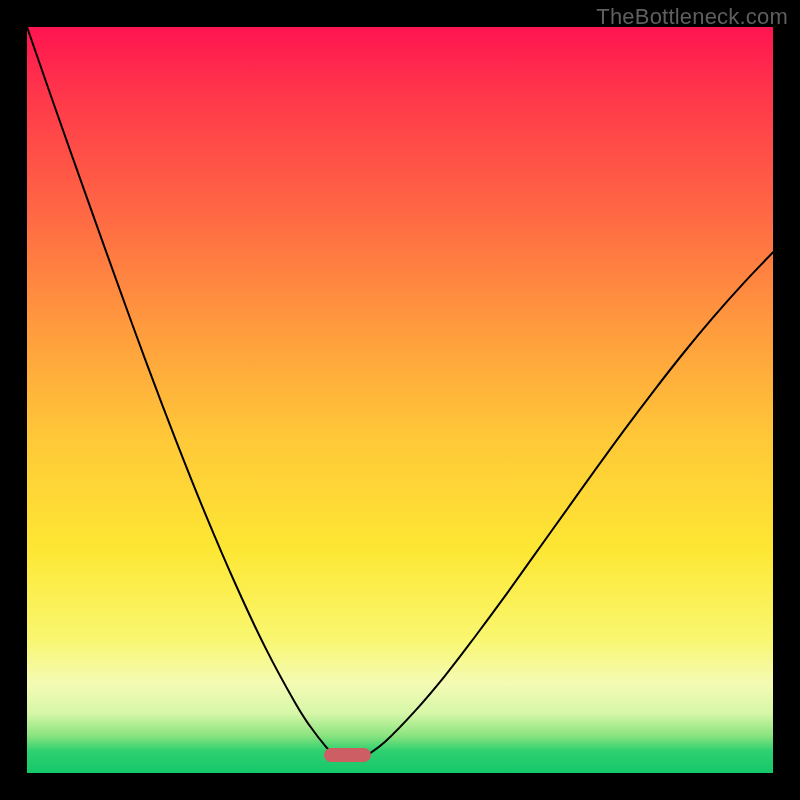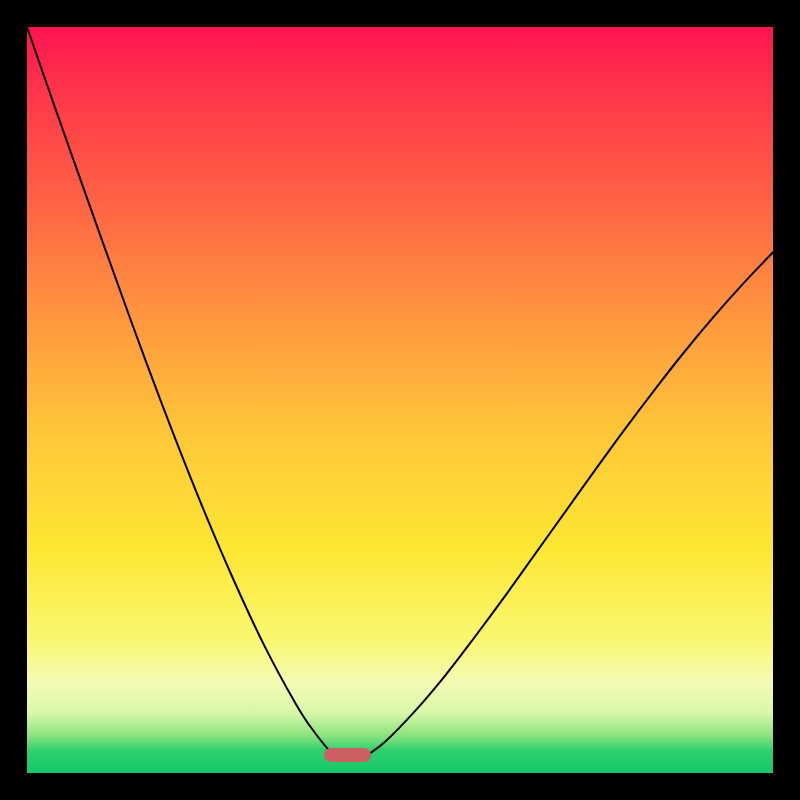--- a/index.html
+++ b/index.html
@@ -76,13 +76,14 @@
     <div class="gradient"></div>
 
     <svg class="curves" viewBox="0 0 746 746" preserveAspectRatio="none">
       <path fill="none" d="M 0.00 0.00 C 5.37 15.44, 19.10 55.17, 29.84 85.79 C 40.58 116.41, 48.94 139.87, 59.68 170.09 C 70.42 200.30, 78.78 223.83, 89.52 253.64 C 100.26 283.45, 108.62 306.83, 119.36 335.70 C 130.10 364.57, 138.46 386.50, 149.20 414.03 C 159.94 441.56, 168.30 462.71, 179.04 488.63 C 189.78 514.55, 198.14 534.11, 208.88 558.01 C 219.62 581.91, 227.98 600.07, 238.72 621.42 C 249.46 642.77, 260.50 662.52, 268.56 676.62 C 276.62 690.72, 278.11 692.09, 283.48 699.75 C 288.85 707.40, 293.70 713.50, 298.40 719.14 C 303.10 724.78, 307.58 728.93, 309.59 731.08" stroke="#000000" stroke-width="2" stroke-linecap="round" stroke-linejoin="round"></path>
       <path fill="none" d="M 335.70 731.08 C 339.73 728.13, 348.68 723.13, 358.08 714.67 C 367.48 706.21, 377.18 695.90, 387.92 684.08 C 398.66 672.27, 407.02 662.31, 417.76 649.02 C 428.50 635.73, 436.86 624.46, 447.60 610.23 C 458.34 595.99, 466.70 584.71, 477.44 569.94 C 488.18 555.17, 496.54 543.21, 507.28 528.17 C 518.02 513.13, 526.38 501.43, 537.12 486.39 C 547.86 471.35, 556.22 459.52, 566.96 444.62 C 577.70 429.71, 586.06 418.09, 596.80 403.59 C 607.54 389.08, 615.90 378.01, 626.64 364.05 C 637.38 350.08, 645.74 339.30, 656.48 326.00 C 667.22 312.71, 675.58 302.68, 686.32 290.19 C 697.06 277.71, 705.42 268.31, 716.16 256.62 C 726.90 244.94, 740.63 230.93, 746.00 225.29" stroke="#000000" stroke-width="2" stroke-linecap="round" stroke-linejoin="round"></path>
     </svg>
 
     <div class="marker" style="left: 297px; top: 721px; width: 47px; height: 14px; background: rgb(205, 95, 100);"></div>
   </div>
 
+  <div class="watermark">TheBottleneck.com</div>
 </div>
 
 </body></html>

